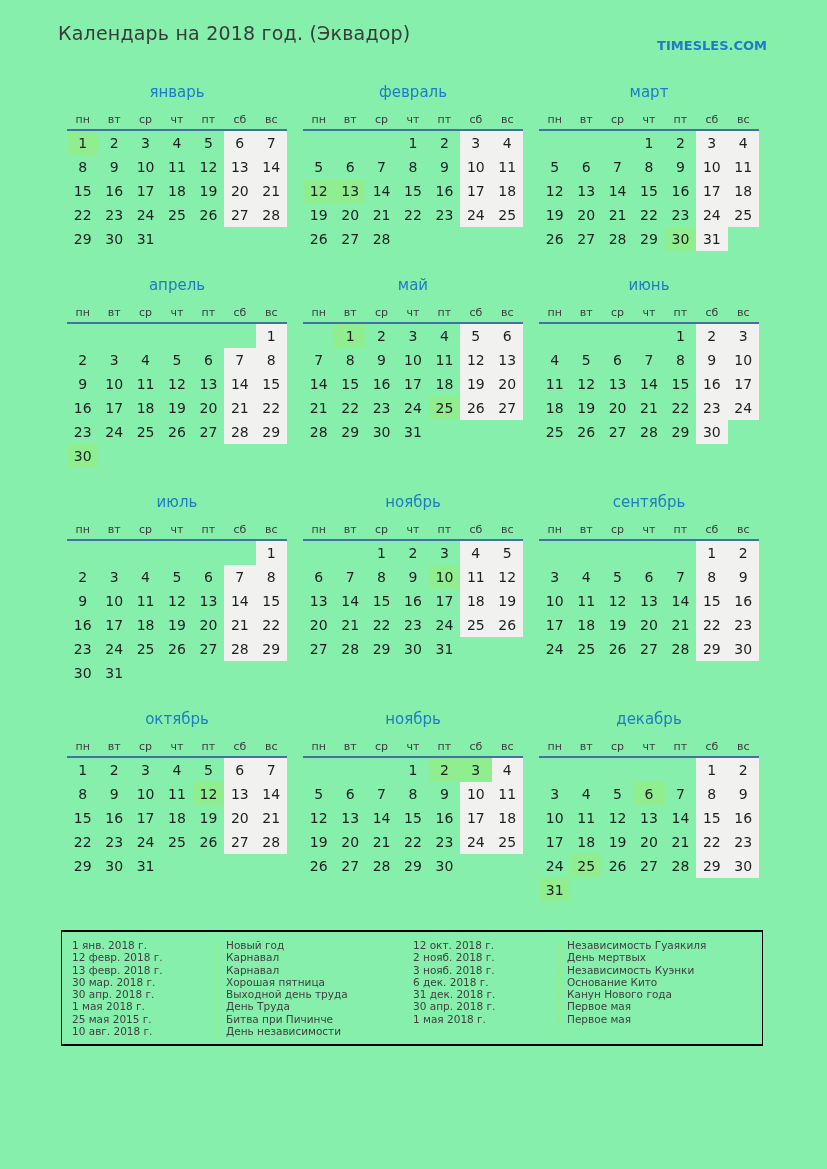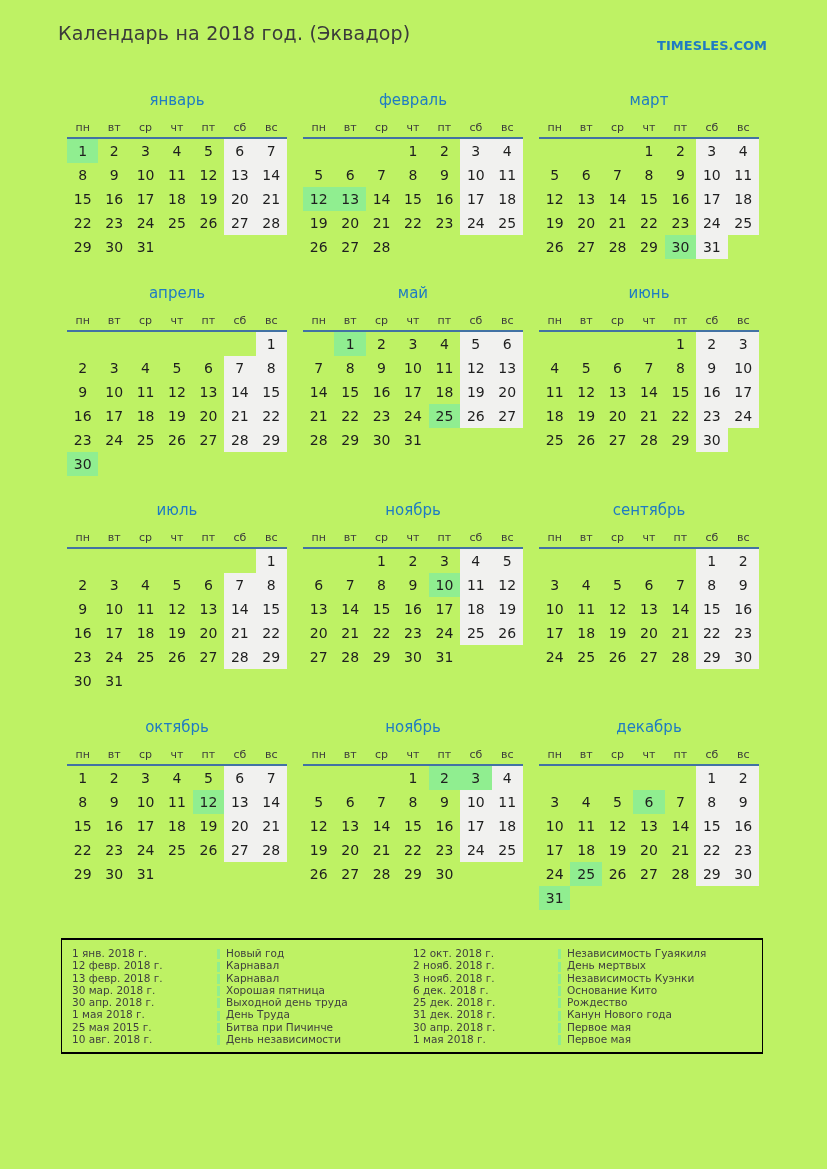--- a/index.html
+++ b/index.html
@@ -5,21 +5,21 @@
   html, body { margin: 0; padding: 0; background: #fff; }
   body {
     font-family: "DejaVu Sans", "Liberation Sans", sans-serif;
     color: #1f1f1f;
     width: 827px;
   }
   .page {
     position: relative;
     width: 827px;
     height: 1169px;
-    background: #bef264;
+    background: #86efac;
     overflow: hidden;
   }
   .topbar {
     display: flex;
     justify-content: space-between;
     align-items: flex-start;
     margin: 22px 60px 0 58px;
   }
   .page-title {
     font-size: 19px;
@@ -29,21 +29,21 @@
     letter-spacing: 0.2px;
   }
   .site-link {
     font-size: 13px;
     color: #1f7bc3;
     text-decoration: none;
     margin-top: 16px;
     font-weight: bold;
   }
   .calendar-grid {
-    margin: 38px 0 0 67px;
+    margin: 30px 0 0 67px;
     width: 692px;
     display: grid;
     grid-template-columns: repeat(3, 220px);
     column-gap: 16px;
     row-gap: 25px;
     align-items: start;
   }
   .month { width: 220px; }
   .month-title {
     text-align: center;
@@ -983,27 +983,20 @@
           </span>
         </div>
         <div class="legend-row">
           <span class="legend-date">6 дек. 2018 г.</span>
           <span class="legend-name">
             <span class="holiday-marker"></span>
             <span>Основание Кито</span>
           </span>
         </div>
         <div class="legend-row">
-          <span class="legend-date">25 дек. 2018 г.</span>
-          <span class="legend-name">
-            <span class="holiday-marker"></span>
-            <span>Рождество</span>
-          </span>
-        </div>
-        <div class="legend-row">
           <span class="legend-date">31 дек. 2018 г.</span>
           <span class="legend-name">
             <span class="holiday-marker"></span>
             <span>Канун Нового года</span>
           </span>
         </div>
         <div class="legend-row">
           <span class="legend-date">30 апр. 2018 г.</span>
           <span class="legend-name">
             <span class="holiday-marker"></span>

